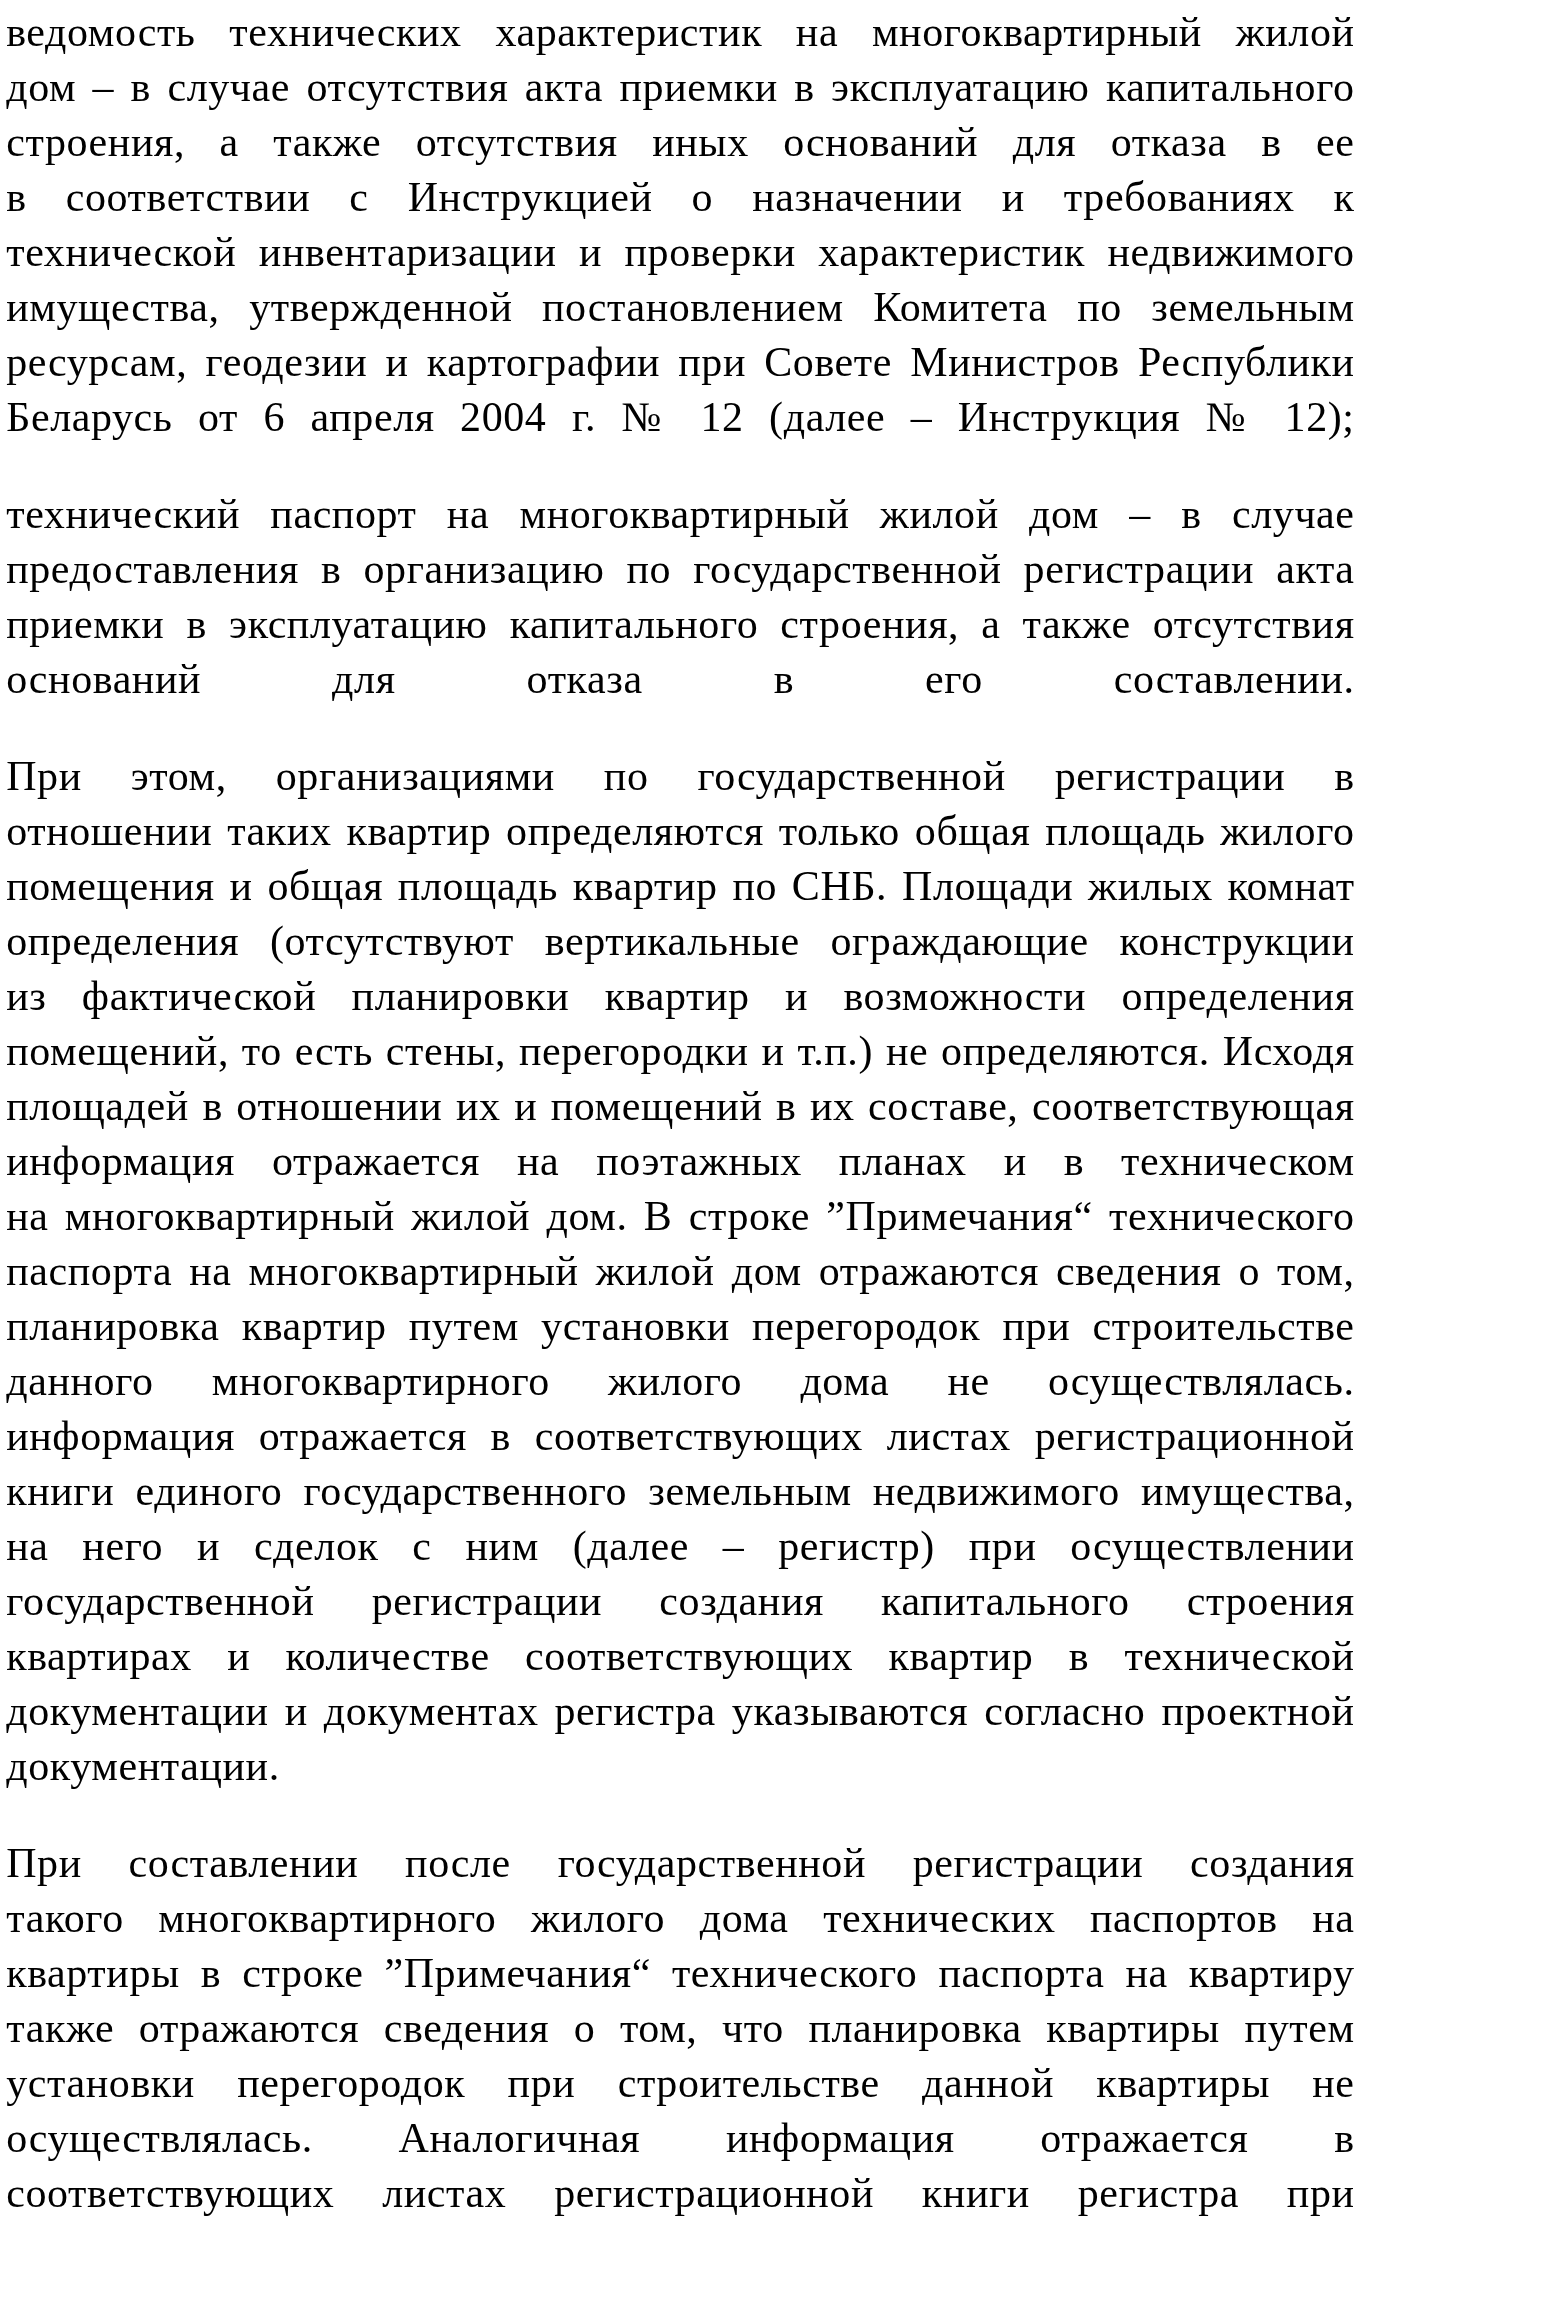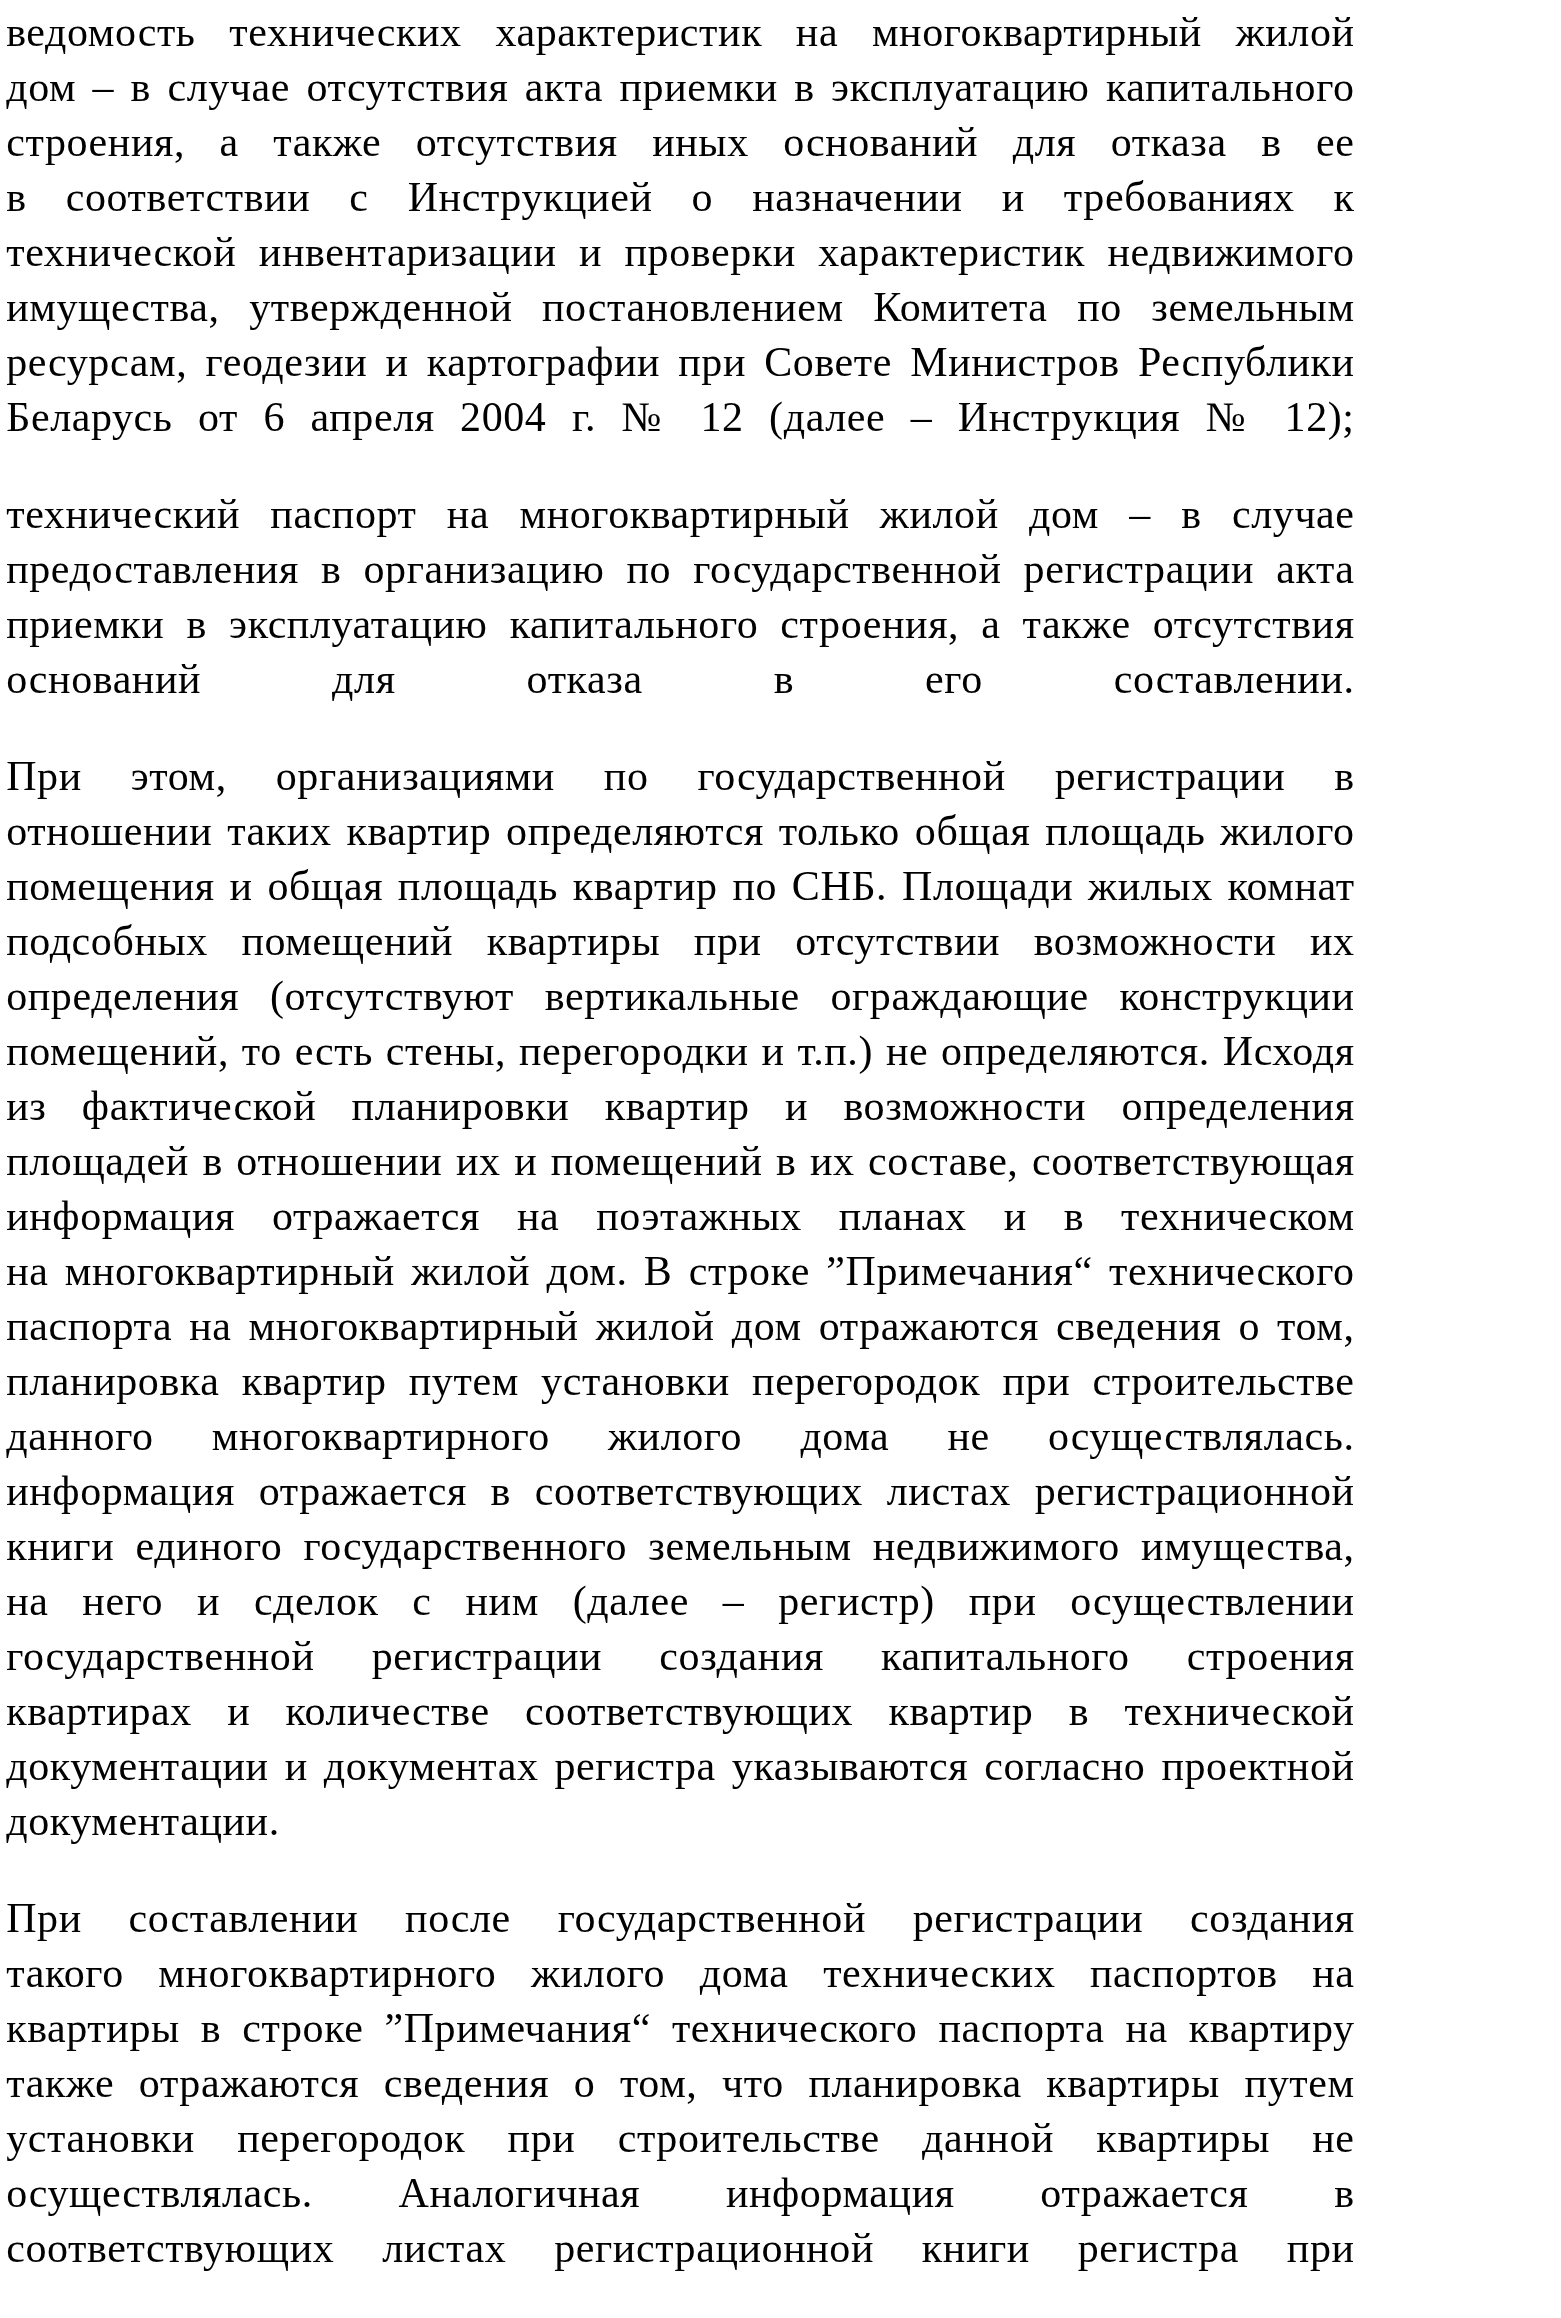--- a/index.html
+++ b/index.html
@@ -62,24 +62,23 @@
     <div class="line">предоставления в организацию по государственной регистрации акта</div>
     <div class="line">приемки в эксплуатацию капитального строения, а также отсутствия иных</div>
     <div class="line">оснований для отказа в его составлении.</div>
   <p></p>
 
   <p class="para">
     </p>
     <div class="line">При этом, организациями по государственной регистрации в</div>
     <div class="line">отношении таких квартир определяются только общая площадь жилого</div>
     <div class="line">помещения и общая площадь квартир по СНБ. Площади жилых комнат и</div>
-    <div class="line">подсобных помещений квартиры при отсутствии возможности их</div>
     <div class="line">определения (отсутствуют вертикальные ограждающие конструкции</div>
+    <div class="line">из фактической планировки квартир и возможности определения</div>
     <div class="line">помещений, то есть стены, перегородки и т.п.) не определяются. Исходя</div>
-    <div class="line">из фактической планировки квартир и возможности определения</div>
     <div class="line">площадей в отношении их и помещений в их составе, соответствующая</div>
     <div class="line">информация отражается на поэтажных планах и в техническом паспорте</div>
     <div class="line">на многоквартирный жилой дом. В строке ”Примечания“ технического</div>
     <div class="line">паспорта на многоквартирный жилой дом отражаются сведения о том, что</div>
     <div class="line">планировка квартир путем установки перегородок при строительстве</div>
     <div class="line">данного многоквартирного жилого дома не осуществлялась. Аналогичная</div>
     <div class="line">информация отражается в соответствующих листах регистрационной</div>
     <div class="line">книги единого государственного земельным недвижимого имущества, прав</div>
     <div class="line">на него и сделок с ним (далее – регистр) при осуществлении</div>
     <div class="line">государственной регистрации создания капитального строения</div>

